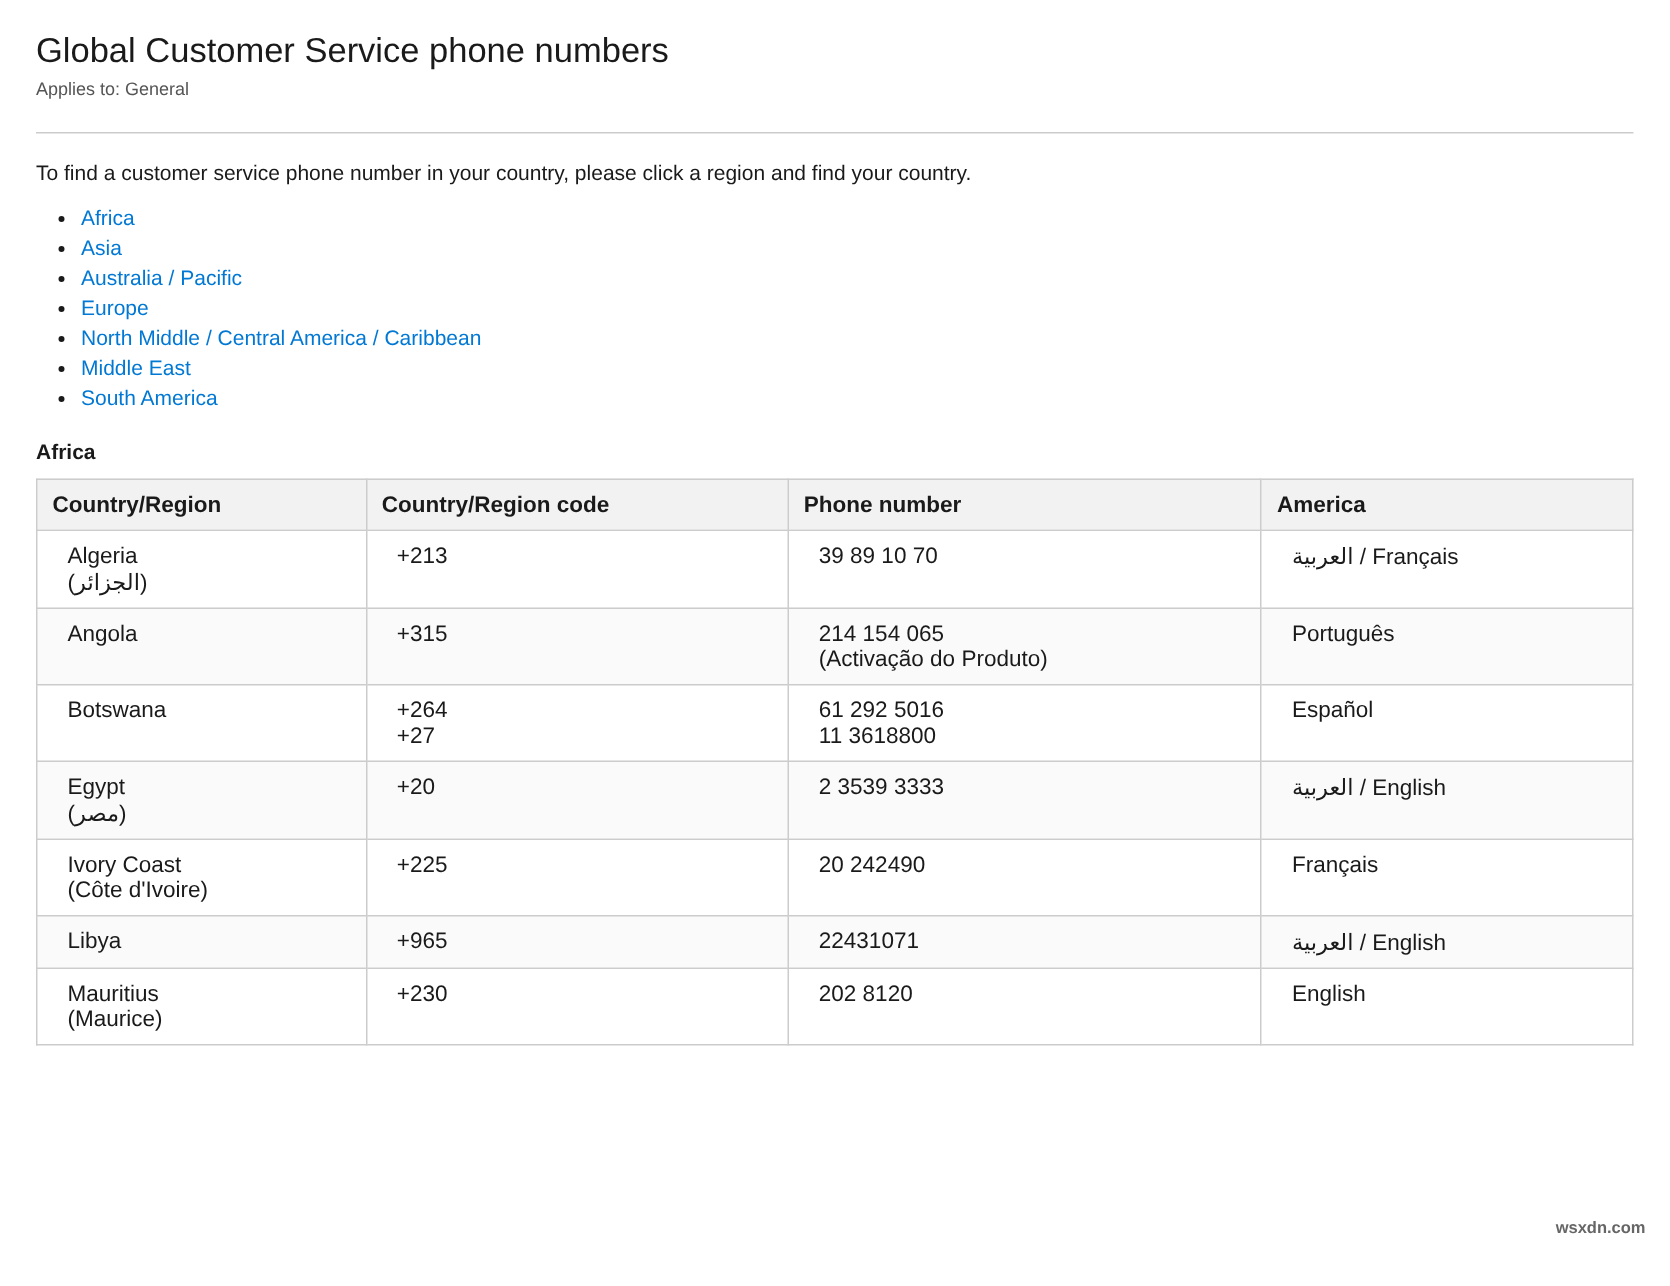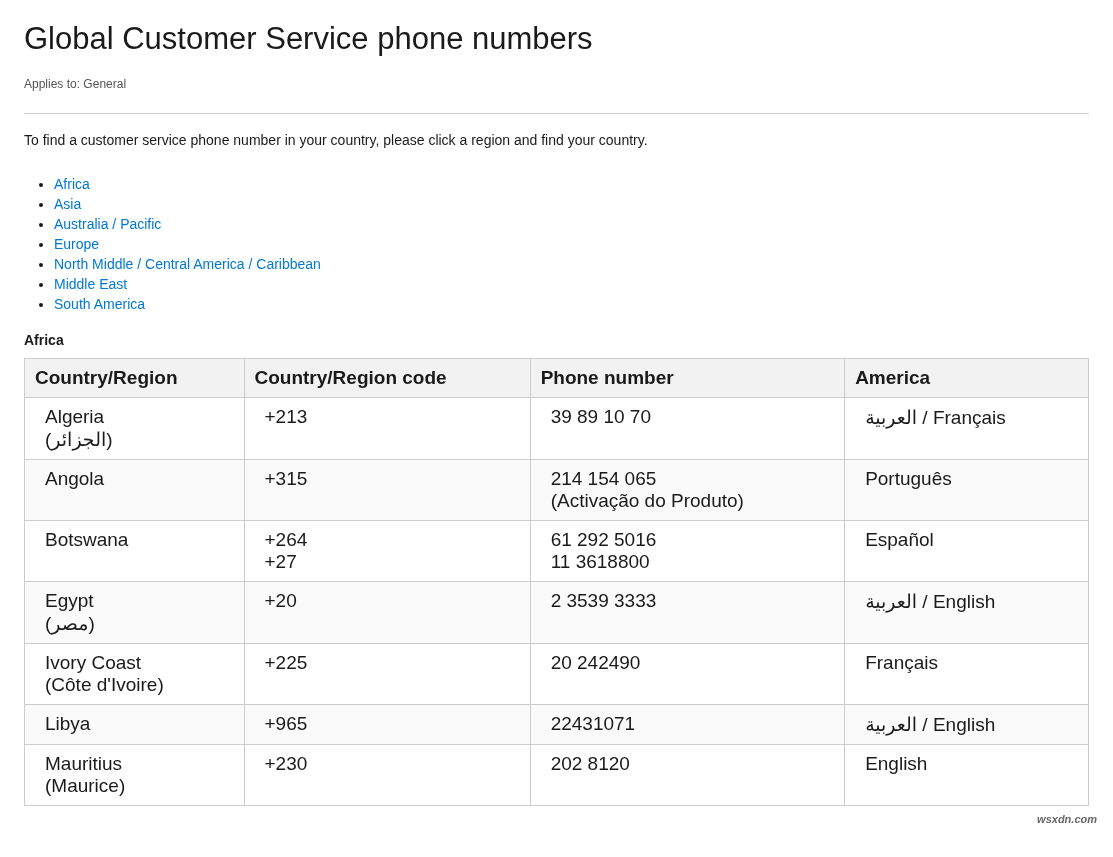--- a/index.html
+++ b/index.html
@@ -11,43 +11,43 @@
     body {
       font-family: 'Segoe UI', Arial, sans-serif;
       font-size: 14px;
       color: #1a1a1a;
       background: #fff;
       padding: 20px 24px;
       max-width: 1113px;
     }
 
     .page-title {
-      font-size: 31px;
+      font-size: 23px;
       font-weight: 300;
       color: #1a1a1a;
-      margin-bottom: 20px;
+      margin-bottom: 4px;
       line-height: 1.2;
     }
 
     .applies-to {
       font-size: 12px;
       color: #555;
       margin-bottom: 22px;
     }
 
     .divider {
       border: none;
       border-top: 1px solid #ccc;
       margin-bottom: 18px;
     }
 
     .intro-text {
       font-size: 14px;
       color: #1a1a1a;
-      margin-bottom: 28px;
+      margin-bottom: 14px;
     }
 
     .region-list {
       list-style: disc;
       padding-left: 30px;
       margin-bottom: 20px;
     }
 
     .region-list li {
       margin-bottom: 4px;
@@ -62,21 +62,21 @@
     .section-heading {
       font-size: 14px;
       font-weight: 700;
       margin-bottom: 10px;
       color: #1a1a1a;
     }
 
     table {
       width: 100%;
       border-collapse: collapse;
-      font-size: 19px;
+      font-size: 15px;
     }
 
     table th {
       background: #f2f2f2;
       border: 1px solid #ccc;
       padding: 8px 10px;
       font-weight: 700;
       text-align: left;
       color: #1a1a1a;
     }
@@ -96,21 +96,20 @@
     .watermark {
       position: fixed;
       bottom: 30px;
       right: 10px;
       background: rgba(255,255,255,0.85);
       border-radius: 4px;
       padding: 2px 6px;
       font-size: 11px;
       color: #666;
       font-weight: bold;
-      font-style: italic;
     }
   </style>
 </head>
 <body>
 
 <h1 class="page-title">Global Customer Service phone numbers</h1>
 <p class="applies-to">Applies to: General</p>
 <hr class="divider">
 
 <p class="intro-text">To find a customer service phone number in your country, please click a region and find your country.</p>

